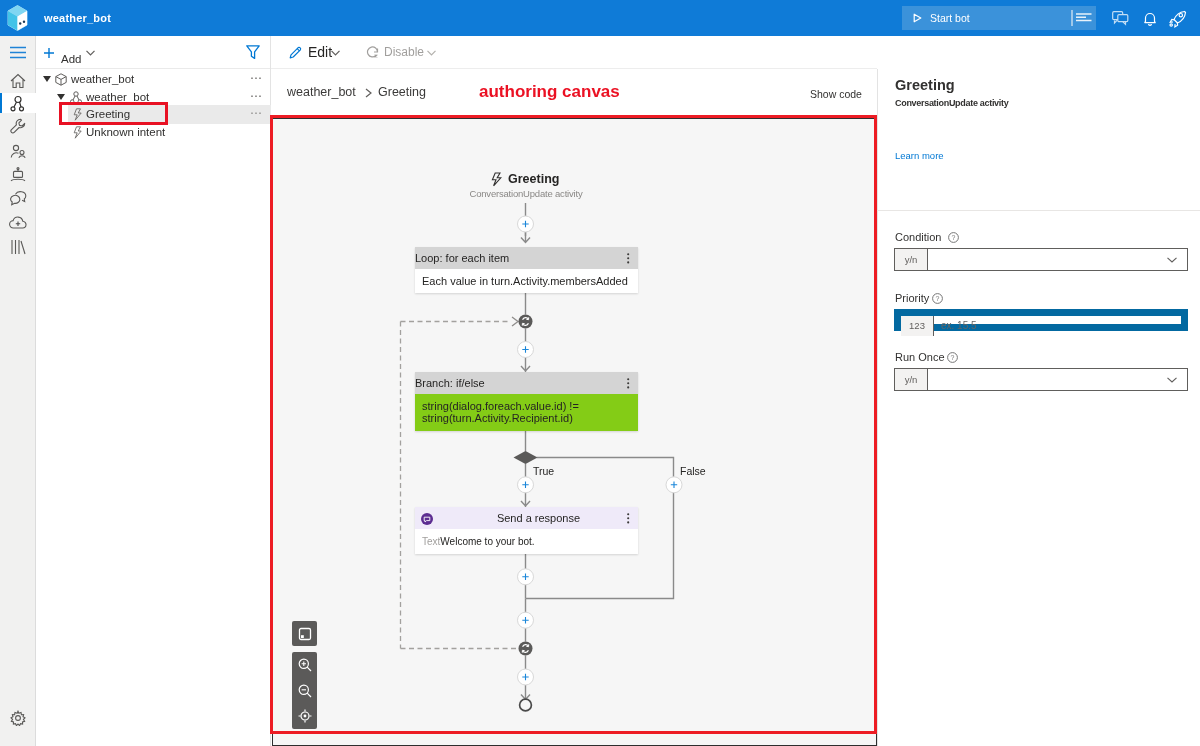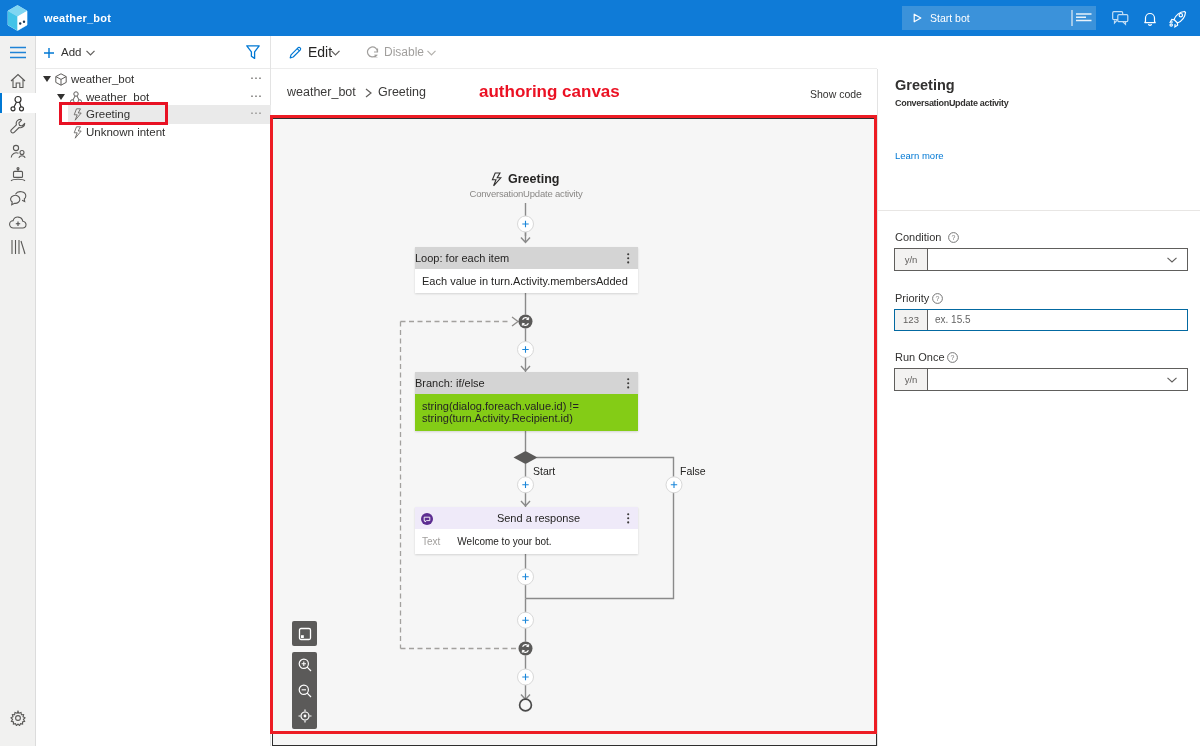--- a/index.html
+++ b/index.html
@@ -121,21 +121,21 @@
       <circle cx="8" cy="8" r="2.4"></circle>
       <path d="M8 1.2 L8.9 3.2 L11 2.5 L11.4 4.7 L13.6 4.6 L13 6.8 L15 7.8 L13.4 9.4 L14.6 11.3 L12.5 11.9 L12.6 14.1 L10.5 13.6 L9.6 15.6 L8 14.1 L6.4 15.6 L5.5 13.6 L3.4 14.1 L3.5 11.9 L1.4 11.3 L2.6 9.4 L1 7.8 L3 6.8 L2.4 4.6 L4.6 4.7 L5 2.5 L7.1 3.2 Z"></path>
     </g>
   </svg>
 
   <div class="abs" style="left:36px;top:36px;width:235px;height:710px;background:#fff;border-right:1px solid #e3e3e3;"></div>
 
   <svg class="abs" style="left:44px;top:48px;" width="10" height="10" viewBox="0 0 10 10">
     <path d="M5 0 V10 M0 5 H10" stroke="#0078d4" stroke-width="1.4"></path>
   </svg>
-  <div class="abs" style="left:61px;top:36px;height:33px;line-height:33px;font-size:11.5px;color:#323130;">Add</div>
+  <div class="abs" style="left:61px;top:43px;height:33px;line-height:33px;font-size:11.5px;color:#323130;">Add</div>
   <svg class="abs" style="left:86px;top:50px;" width="9" height="6" viewBox="0 0 9 6">
     <path d="M0.5 0.8 L4.5 5 L8.5 0.8" fill="none" stroke="#605e5c" stroke-width="1.2"></path>
   </svg>
   <svg class="abs" style="left:246px;top:45px;" width="14" height="15" viewBox="0 0 14 15">
     <path d="M0.8 0.8 H13.2 L8.6 6.8 V13.4 L5.4 11.2 V6.8 Z" fill="none" stroke="#0078d4" stroke-width="1.3" stroke-linejoin="round"></path>
   </svg>
   <div class="abs" style="left:36px;top:68px;width:234px;height:1px;background:#eaeaea;"></div>
 
   <div class="abs" style="left:68px;top:105px;width:203px;height:19px;background:#eaeaea;"></div>
 
@@ -297,36 +297,36 @@
       <div style="height:22px;background:#d4d4d4;line-height:22px;font-size:11px;color:#252423;position:relative;">Branch: if/else
         <svg style="position:absolute;right:8px;top:6px;" width="3" height="11" viewBox="0 0 3 11">
             <circle cx="1.2" cy="1.2" r="1.05" fill="#3b3a39"></circle>
             <circle cx="1.2" cy="5.3" r="1.05" fill="#3b3a39"></circle>
             <circle cx="1.2" cy="9.4" r="1.05" fill="#3b3a39"></circle>
           </svg>
       </div>
       <div style="height:37px;background:#84cc16;font-size:11px;line-height:12px;color:#252423;padding:6px 0 0 7px;">string(dialog.foreach.value.id) !=<br>string(turn.Activity.Recipient.id)</div>
     </div>
 
-    <div class="abs" style="left:261px;top:347px;font-size:10.5px;color:#252423;">Start</div>
+    <div class="abs" style="left:261px;top:347px;font-size:10.5px;color:#252423;">True</div>
     <div class="abs" style="left:408px;top:347px;font-size:10.5px;color:#252423;">False</div>
 
     <div class="abs" style="left:143px;top:389px;width:223px;box-shadow:0 1px 2px rgba(0,0,0,0.14);">
       <div style="height:22px;background:#efeaf9;line-height:22px;font-size:11px;color:#252423;padding-left:24px;position:relative;text-align:center;">Send a response
         <svg style="position:absolute;left:6px;top:5.5px;" width="12" height="12" viewBox="0 0 12 12">
           <circle cx="6" cy="6" r="6" fill="#5c2d91"></circle>
           <path d="M3.2 4.2 h5.6 v3.4 h-3.2 l-1.6 1.4 v-1.4 h-0.8 z" fill="none" stroke="#fff" stroke-width="0.9"></path>
         </svg>
         <svg style="position:absolute;right:8px;top:6px;" width="3" height="11" viewBox="0 0 3 11">
             <circle cx="1.2" cy="1.2" r="1.05" fill="#3b3a39"></circle>
             <circle cx="1.2" cy="5.3" r="1.05" fill="#3b3a39"></circle>
             <circle cx="1.2" cy="9.4" r="1.05" fill="#3b3a39"></circle>
           </svg>
       </div>
-      <div style="height:25px;background:#fff;line-height:25px;font-size:10px;color:#252423;padding-left:7px;"><span style="color:#a19f9d;">Text</span><span style="padding-left:17px;">Welcome to your bot.</span></div>
+      <div style="height:25px;background:#fff;line-height:25px;font-size:10px;color:#252423;padding-left:7px;"><span style="color:#a19f9d;">Text</span><span style="padding-left:0;">Welcome to your bot.</span></div>
     </div>
 
     <div class="abs" style="left:20px;top:503px;width:25px;height:25px;background:#5b5a59;border-radius:2px;">
       <svg style="position:absolute;left:5.5px;top:5.5px;" width="14" height="14" viewBox="0 0 14 14">
         <rect x="1.5" y="1.5" width="11" height="11" rx="1.5" fill="none" stroke="#fff" stroke-width="1.3"></rect>
         <rect x="3" y="8.2" width="2.8" height="2.8" fill="#fff"></rect>
       </svg>
     </div>
     <div class="abs" style="left:20px;top:534px;width:25px;height:77px;background:#5b5a59;border-radius:2px;">
       <svg style="position:absolute;left:5.5px;top:6px;" width="14" height="14" viewBox="0 0 14 14">
@@ -365,21 +365,21 @@
     <svg style="position:absolute;right:10px;top:8px;" width="10" height="6" viewBox="0 0 10 6">
       <path d="M0.5 0.8 L5 5 L9.5 0.8" fill="none" stroke="#605e5c" stroke-width="1.1"></path>
     </svg>
   </div>
 
   <div class="abs" style="left:895px;top:292px;font-size:11px;color:#323130;">Priority</div>
   <svg class="abs" style="left:932px;top:293px;" width="11" height="11" viewBox="0 0 11 11">
     <circle cx="5.5" cy="5.5" r="4.9" fill="none" stroke="#767676" stroke-width="1"></circle>
     <text x="5.5" y="8" text-anchor="middle" font-size="7" fill="#767676" font-family="Liberation Sans">?</text>
   </svg>
-  <div class="abs" style="left:894px;top:309px;width:294px;height:22px;border:1px solid #0369a1;background:#fff;">
+  <div class="abs" style="left:894px;top:309px;width:294px;height:22px;border:7px solid #0369a1;background:#fff;">
     <div style="position:absolute;left:0;top:0;width:33px;height:20px;background:#f3f2f1;border-right:1px solid #605e5c;text-align:center;line-height:20px;font-size:9.5px;color:#605e5c;">123</div>
     <div style="position:absolute;left:40px;top:4px;font-size:10px;color:#646464;">ex. 15.5</div>
   </div>
 
   <div class="abs" style="left:895px;top:351px;font-size:11px;color:#323130;">Run Once</div>
   <svg class="abs" style="left:947px;top:352px;" width="11" height="11" viewBox="0 0 11 11">
     <circle cx="5.5" cy="5.5" r="4.9" fill="none" stroke="#767676" stroke-width="1"></circle>
     <text x="5.5" y="8" text-anchor="middle" font-size="7" fill="#767676" font-family="Liberation Sans">?</text>
   </svg>
   <div class="abs" style="left:894px;top:368px;width:294px;height:23px;border:1px solid #605e5c;background:#fff;">

